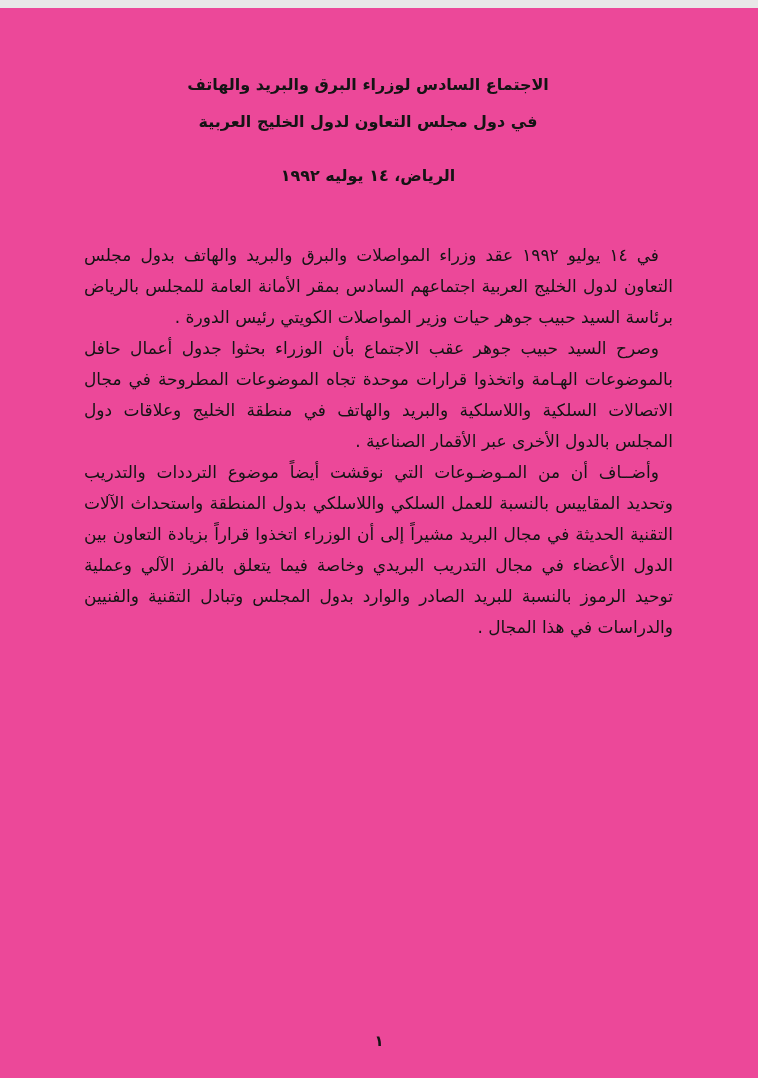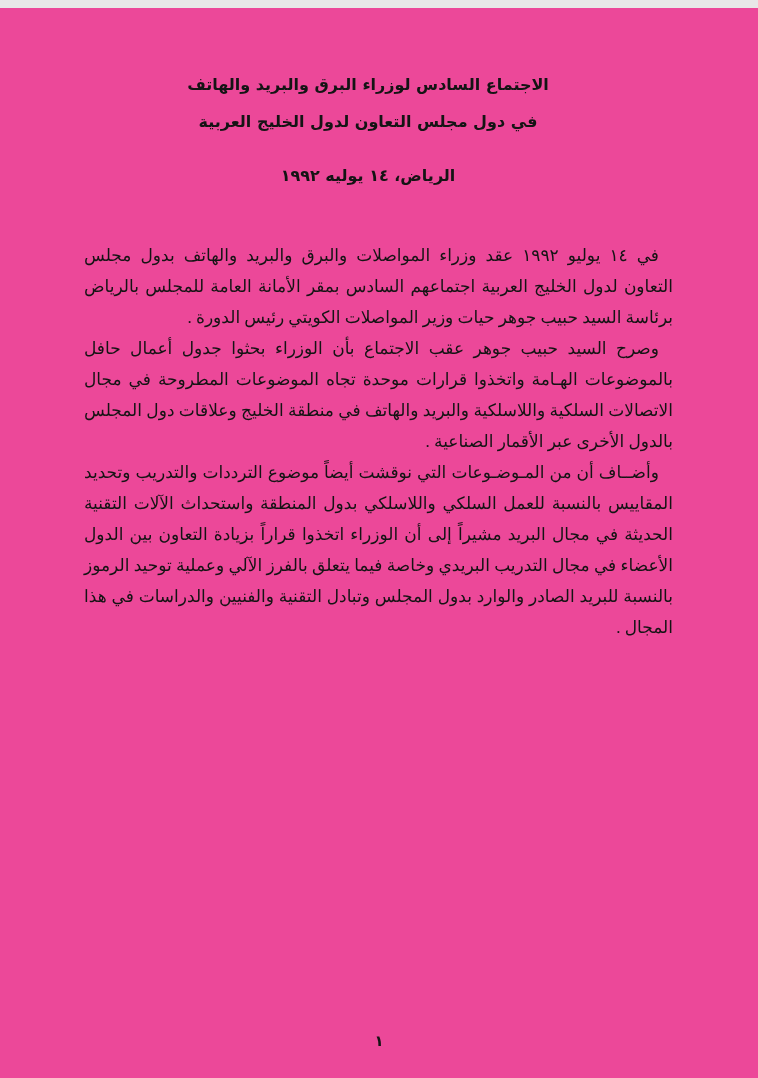--- a/index.html
+++ b/index.html
@@ -37,21 +37,20 @@
     line-height: 37px;
     white-space: nowrap;
   }
   .doc-body {
     margin: 46px 85px 0 84px;
     direction: rtl;
     text-align: justify;
     text-justify: inter-word;
     font-size: 17px;
     line-height: 31px;
-    font-family: Liberation Serif, serif;
   }
   .doc-body p {
     margin: 0;
     text-indent: 14px;
   }
   .page-number {
     position: absolute;
     bottom: 36px;
     left: 0;
     right: 0;

